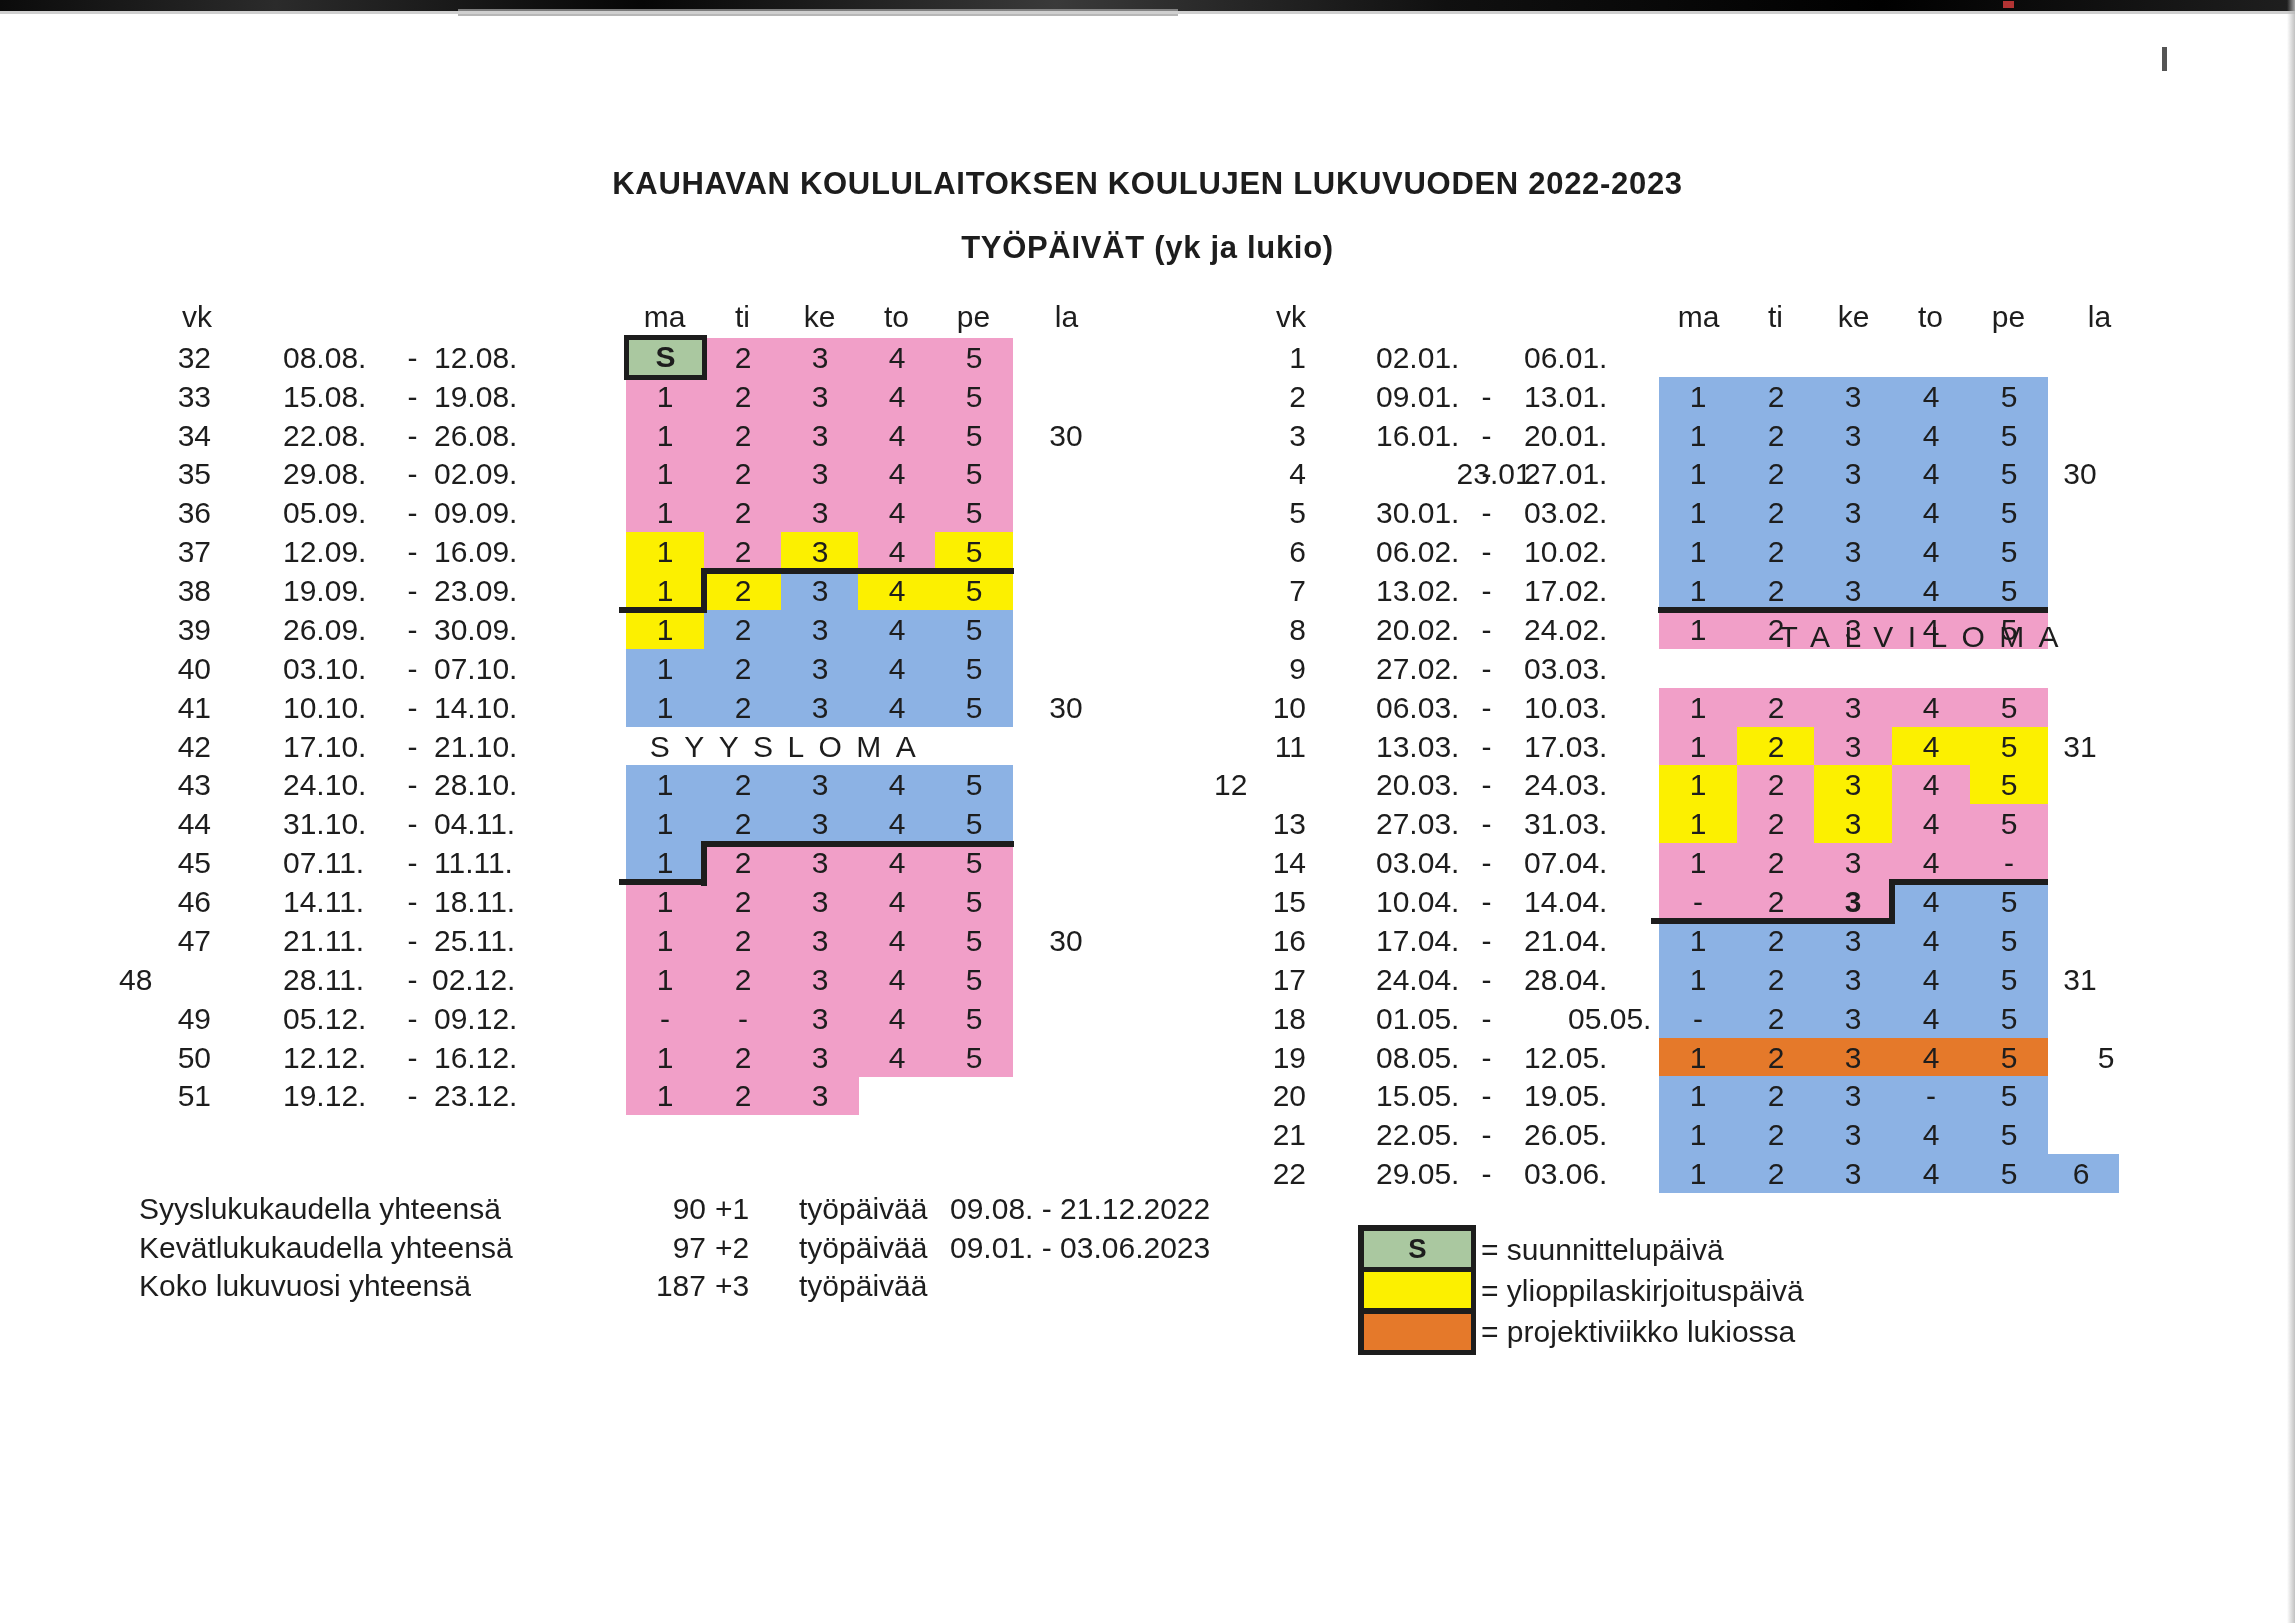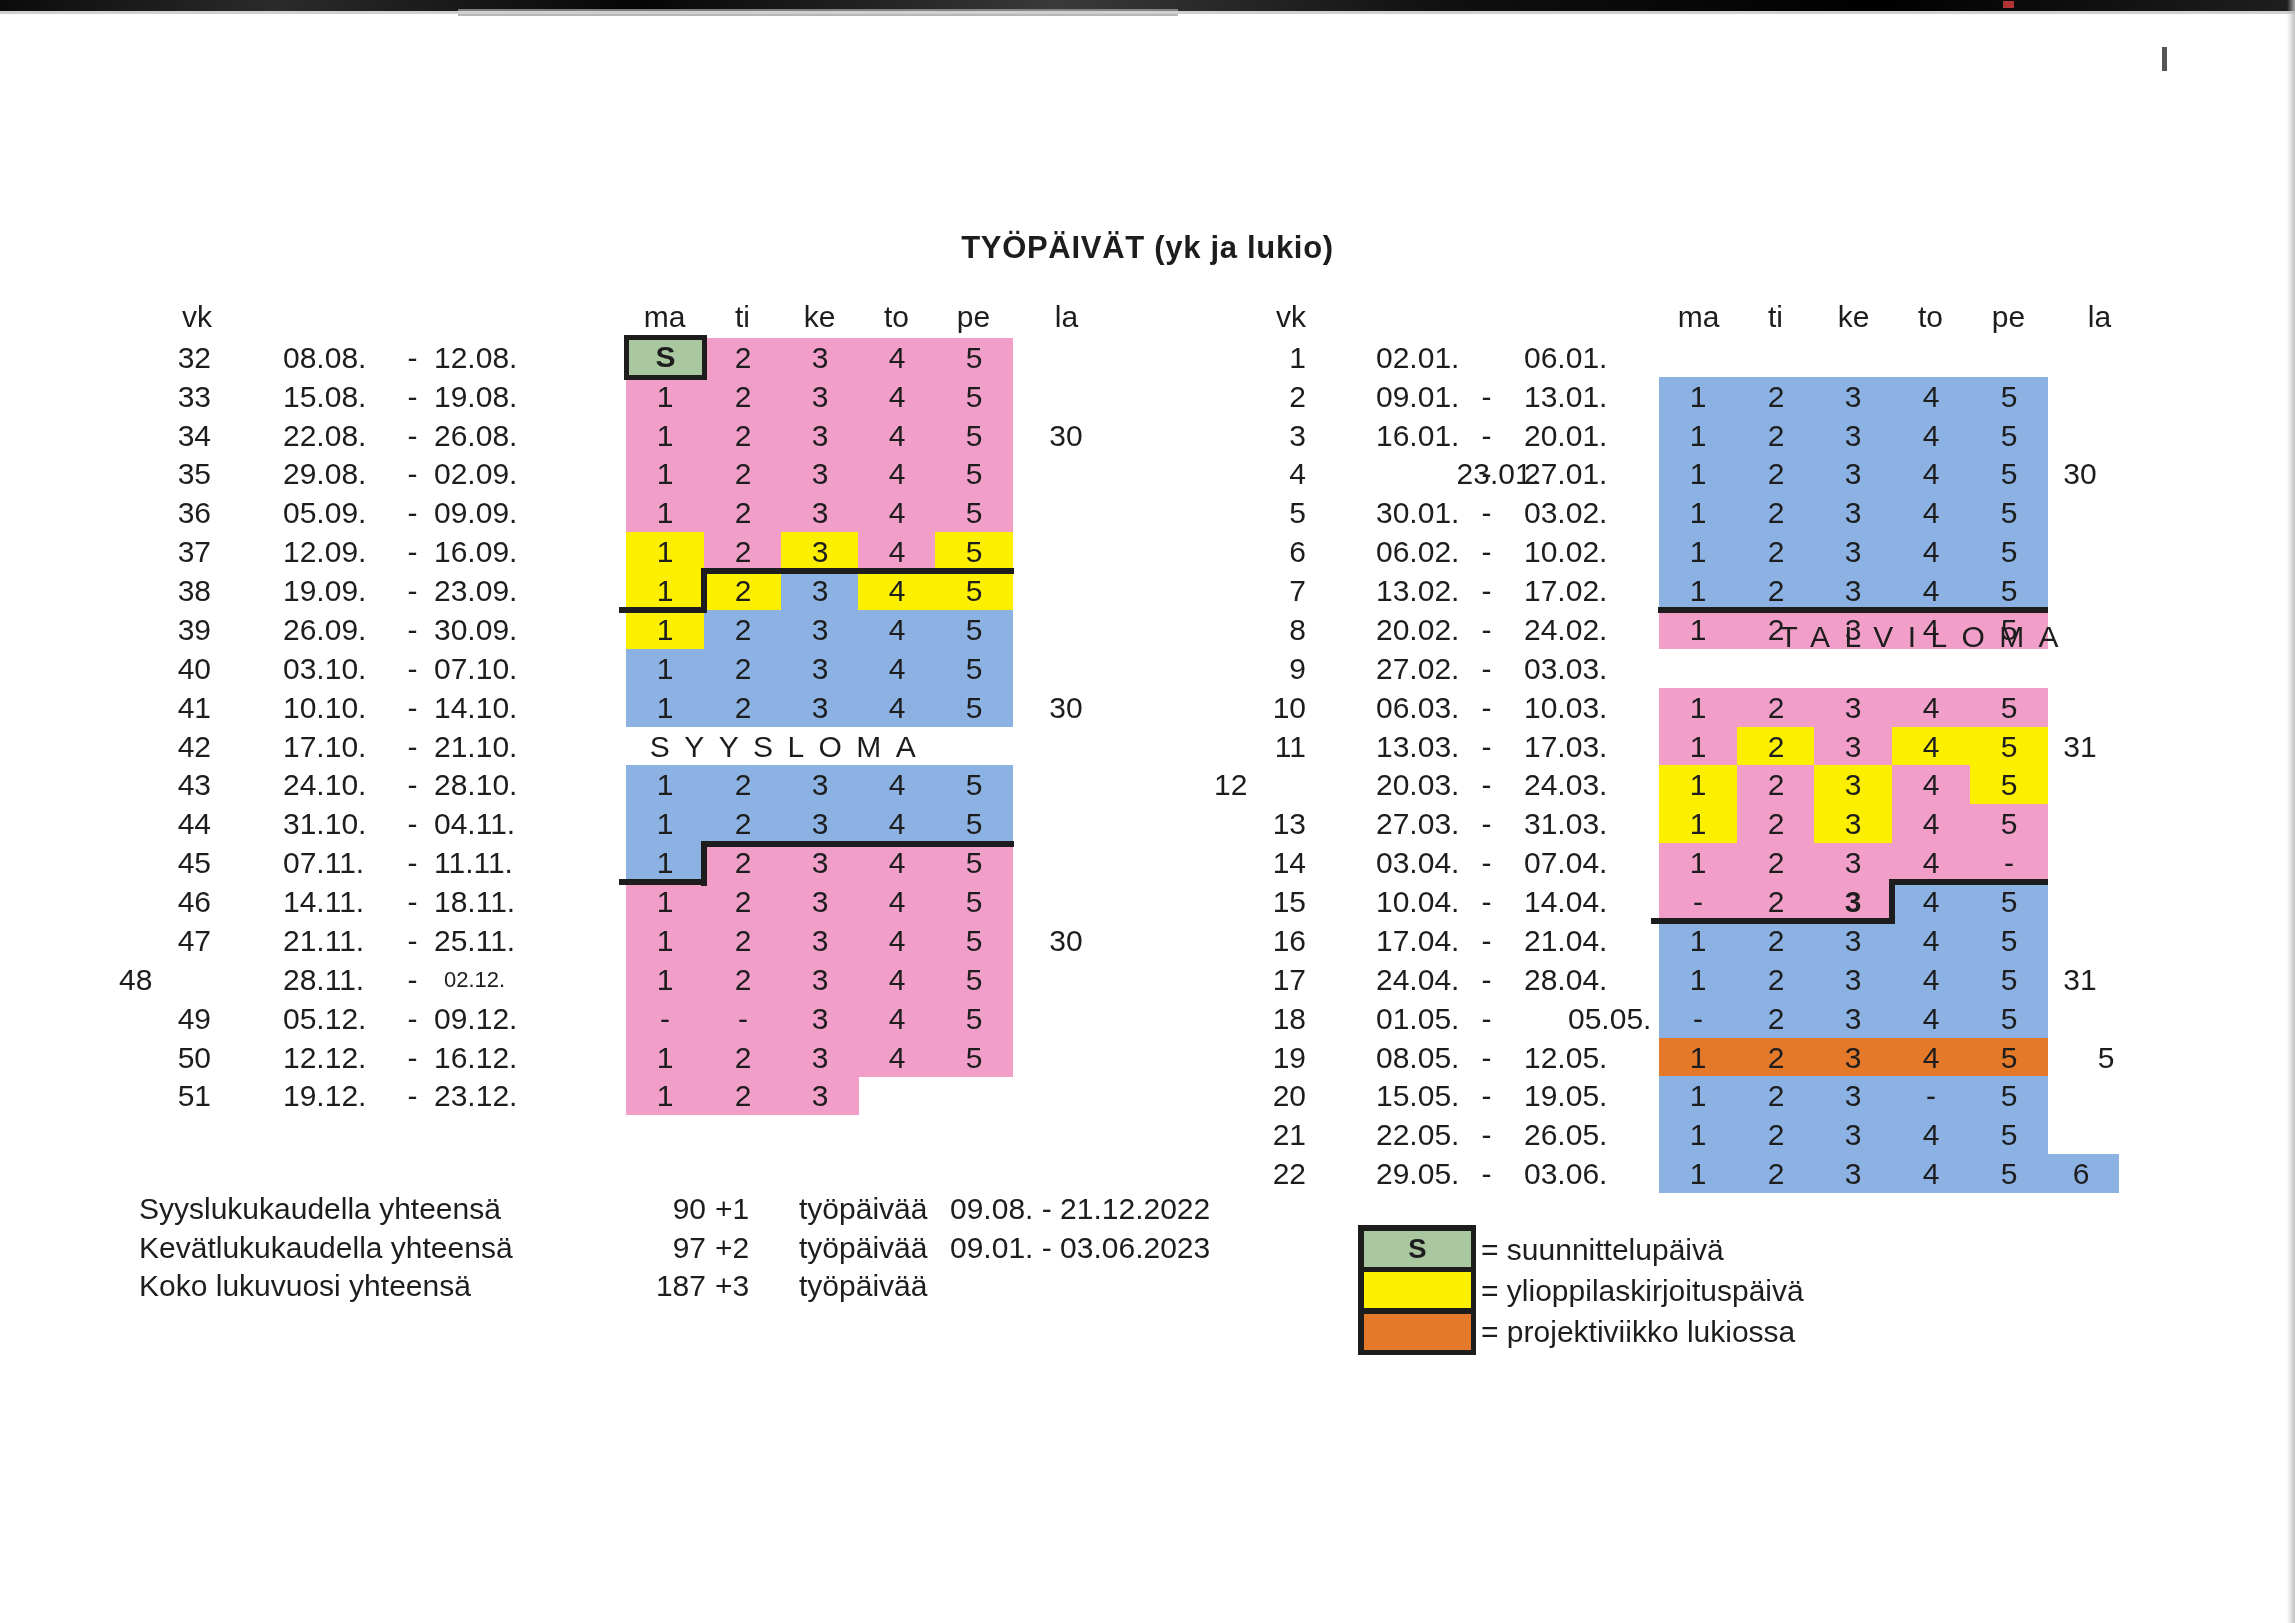--- a/index.html
+++ b/index.html
@@ -15,20 +15,21 @@
 
 <div id="page">
 
   <div class="abs" style="left:0;top:0;width:2295px;height:10.5px;background:linear-gradient(90deg,#0b0b0b,#2b2b2b 12%,#060606 28%,#3a3a3a 46%,#101010 63%,#000 82%,#1f1f1f);"></div>
   <div class="abs" style="left:458px;top:9.2px;width:720px;height:6.5px;background:#9f9f9f;opacity:.75;"></div>
   <div class="abs" style="left:0;top:10.5px;width:2295px;height:3.3px;background:#cfcfcf;"></div>
   <div class="abs" style="left:2003px;top:1.3px;width:10.5px;height:7.2px;background:#b23333;"></div>
   <div class="abs" style="left:2287px;top:0;width:8.5px;height:1623px;background:linear-gradient(90deg,rgba(0,0,0,0),#b9b9b9);"></div>
   <div class="abs" style="left:2162px;top:47px;width:4.6px;height:23.6px;background:#555;"></div>
 
+  <div class="doc-title" style="top:165px;">KAUHAVAN KOULULAITOKSEN KOULUJEN LUKUVUODEN 2022-2023</div>
   <div class="doc-title" style="top:229px;">TYÖPÄIVÄT (yk ja lukio)</div>
 
   <div id="grids">
       <div style="position: absolute; font-size: 30px; left: 182px; top: 298px; width: 85px; line-height: 37px;">vk</div>
       <div style="position: absolute; font-size: 30px; left: 622px; top: 298px; width: 85px; line-height: 37px; text-align: center;">ma</div>
       <div style="position: absolute; font-size: 30px; left: 700px; top: 298px; width: 85px; line-height: 37px; text-align: center;">ti</div>
       <div style="position: absolute; font-size: 30px; left: 777px; top: 298px; width: 85px; line-height: 37px; text-align: center;">ke</div>
       <div style="position: absolute; font-size: 30px; left: 854px; top: 298px; width: 85px; line-height: 37px; text-align: center;">to</div>
       <div style="position: absolute; font-size: 30px; left: 931px; top: 298px; width: 85px; line-height: 37px; text-align: center;">pe</div>
       <div style="position: absolute; font-size: 30px; left: 1024px; top: 298px; width: 85px; line-height: 37px; text-align: center;">la</div>
@@ -171,21 +172,21 @@
       <div style="position: absolute; font-size: 30px; left: 434px; width: 164px; top: 921px; height: 39px; line-height: 39px;">25.11.</div>
       <div style="position: absolute; font-size: 30px; left: 626px; width: 78px; text-align: center; background: rgb(241, 159, 200); top: 921px; height: 39px; line-height: 39px;">1</div>
       <div style="position: absolute; font-size: 30px; left: 704px; width: 78px; text-align: center; background: rgb(241, 159, 200); top: 921px; height: 39px; line-height: 39px;">2</div>
       <div style="position: absolute; font-size: 30px; left: 781px; width: 78px; text-align: center; background: rgb(241, 159, 200); top: 921px; height: 39px; line-height: 39px;">3</div>
       <div style="position: absolute; font-size: 30px; left: 858px; width: 78px; text-align: center; background: rgb(241, 159, 200); top: 921px; height: 39px; line-height: 39px;">4</div>
       <div style="position: absolute; font-size: 30px; left: 935px; width: 78px; text-align: center; background: rgb(241, 159, 200); top: 921px; height: 39px; line-height: 39px;">5</div>
       <div style="position: absolute; font-size: 30px; left: 1020px; width: 92px; text-align: center; top: 921px; height: 39px; line-height: 39px;">30</div>
       <div style="position: absolute; font-size: 30px; left: 119px; width: 92px; text-align: left; top: 960px; height: 39px; line-height: 39px;">48</div>
       <div style="position: absolute; font-size: 30px; left: 283px; width: 164px; top: 960px; height: 39px; line-height: 39px;">28.11.</div>
       <div style="position: absolute; font-size: 30px; left: 393px; width: 39px; text-align: center; top: 960px; height: 39px; line-height: 39px;">-</div>
-      <div style="position: absolute; font-size: 22px; left: 444px; width: 164px; top: 960px; height: 39px; line-height: 39px;">02.12.</div>
+      <div style="position: absolute; font-size: 30px; left: 432px; width: 164px; top: 960px; height: 39px; line-height: 39px;">02.12.</div>
       <div style="position: absolute; font-size: 30px; left: 626px; width: 78px; text-align: center; background: rgb(241, 159, 200); top: 960px; height: 39px; line-height: 39px;">1</div>
       <div style="position: absolute; font-size: 30px; left: 704px; width: 78px; text-align: center; background: rgb(241, 159, 200); top: 960px; height: 39px; line-height: 39px;">2</div>
       <div style="position: absolute; font-size: 30px; left: 781px; width: 78px; text-align: center; background: rgb(241, 159, 200); top: 960px; height: 39px; line-height: 39px;">3</div>
       <div style="position: absolute; font-size: 30px; left: 858px; width: 78px; text-align: center; background: rgb(241, 159, 200); top: 960px; height: 39px; line-height: 39px;">4</div>
       <div style="position: absolute; font-size: 30px; left: 935px; width: 78px; text-align: center; background: rgb(241, 159, 200); top: 960px; height: 39px; line-height: 39px;">5</div>
       <div style="position: absolute; font-size: 30px; left: 119px; width: 92px; text-align: right; top: 999px; height: 39px; line-height: 39px;">49</div>
       <div style="position: absolute; font-size: 30px; left: 283px; width: 164px; top: 999px; height: 39px; line-height: 39px;">05.12.</div>
       <div style="position: absolute; font-size: 30px; left: 393px; width: 39px; text-align: center; top: 999px; height: 39px; line-height: 39px;">-</div>
       <div style="position: absolute; font-size: 30px; left: 434px; width: 164px; top: 999px; height: 39px; line-height: 39px;">09.12.</div>
       <div style="position: absolute; font-size: 30px; left: 626px; width: 78px; text-align: center; background: rgb(241, 159, 200); top: 999px; height: 39px; line-height: 39px;">-</div>

